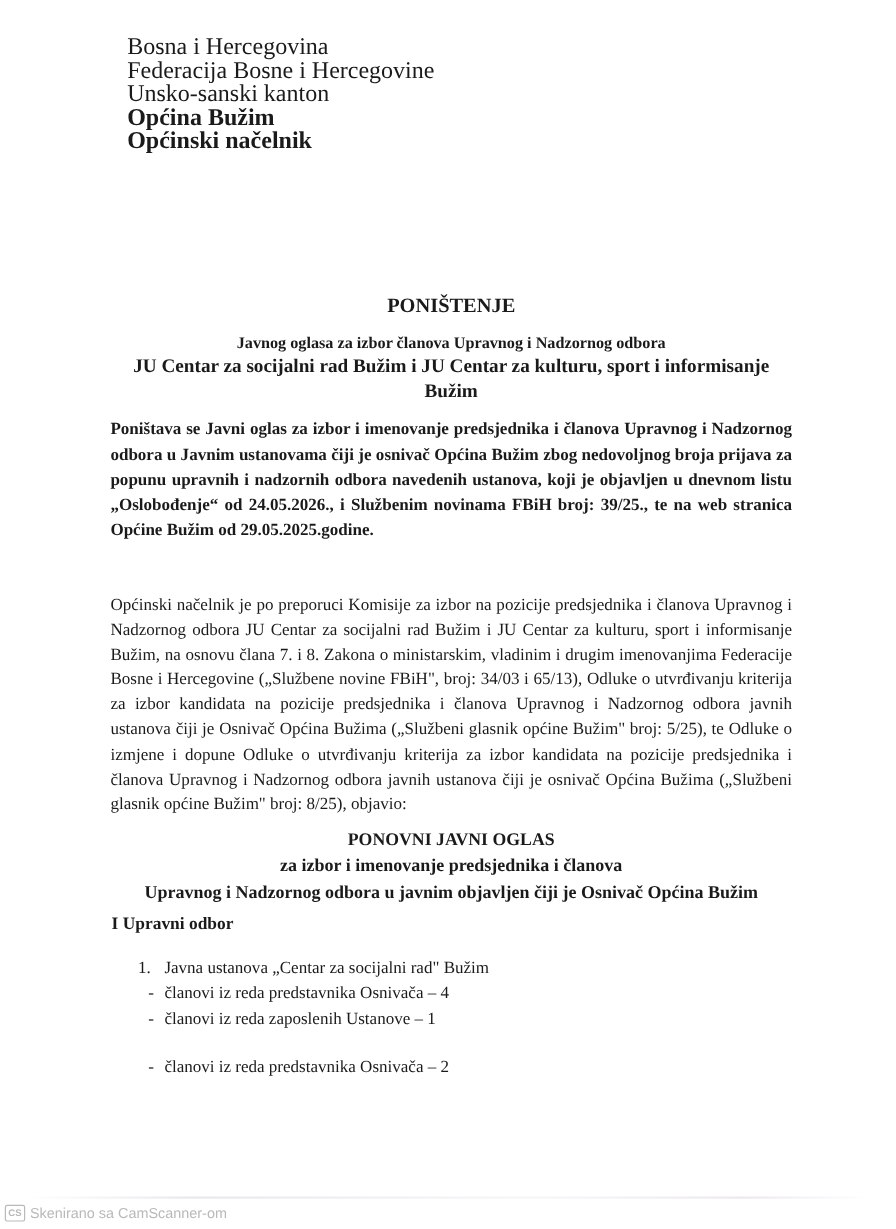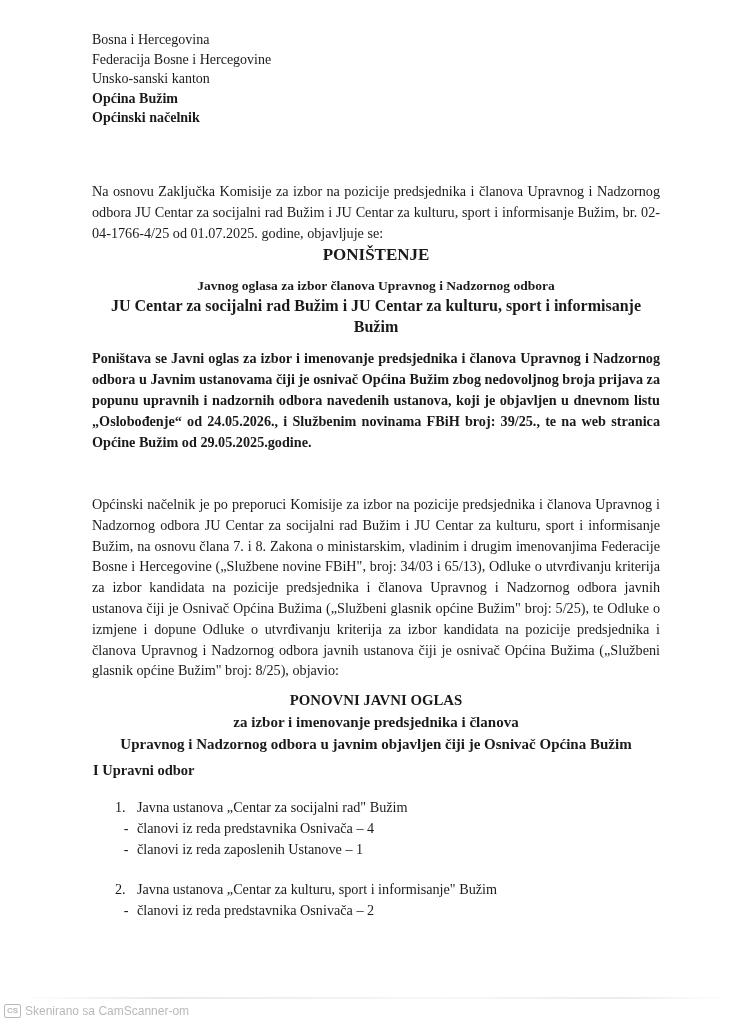--- a/index.html
+++ b/index.html
@@ -3,21 +3,21 @@
   <meta charset="utf-8">
   <style>
     html, body { margin: 0; padding: 0; }
     body {
       width: 747px; height: 1024px; overflow: hidden;
       background: #ffffff; position: relative;
       font-family: "Liberation Serif", "DejaVu Serif", serif;
       color: #1a1a1a;
     }
     .page { position: absolute; left: 0; top: 0; width: 747px; height: 1024px; }
-    .header-block { position: absolute; left: 92px; top: 30px; font-size: 14px; line-height: 19.5px; }
+    .header-block { position: absolute; left: 106px; top: 30px; font-size: 20px; line-height: 19.5px; }
     .header-block div { white-space: nowrap; }
     .b { font-weight: bold; }
     .para { position: absolute; left: 92px; width: 568px; text-align: justify; font-size: 14.2px; line-height: 21px; }
     .center { position: absolute; left: 92px; width: 568px; text-align: center; font-size: 15px; line-height: 21px; font-weight: bold; }
     .list { position: absolute; left: 115px; font-size: 14.2px; line-height: 21px; }
     .list .num { display: inline-block; width: 22px; }
     .list .dash { display: inline-block; width: 22px; text-align: center; }
     .list .row { white-space: nowrap; }
     .section-title { position: absolute; left: 93px; top: 762px; font-size: 14.5px; font-weight: bold; }
     .footer { position: absolute; left: 4px; bottom: 6px; font-family: "Liberation Sans", "DejaVu Sans", sans-serif; font-size: 12px; color: #b9b9b9; display: flex; align-items: center; gap: 4px; }
@@ -30,21 +30,20 @@
 <div class="page">
 
   <div class="header-block">
     <div>Bosna i Hercegovina</div>
     <div>Federacija Bosne i Hercegovine</div>
     <div>Unsko-sanski kanton</div>
     <div class="b">Općina Bužim</div>
     <div class="b">Općinski načelnik</div>
   </div>
 
-  <div class="para" style="top:181px;">Na osnovu Zaključka Komisije za izbor na pozicije predsjednika i članova Upravnog i Nadzornog odbora JU Centar za socijalni rad Bužim i JU Centar za kulturu, sport i informisanje Bužim, br. 02-04-1766-4/25 od 01.07.2025. godine, objavljuje se:</div>
 
   <div class="center" style="top:244px; font-size:17px;">PONIŠTENJE</div>
   <div class="center" style="top:275px; font-size:13.5px;">Javnog oglasa za izbor članova Upravnog i Nadzornog odbora</div>
   <div class="center" style="top:295px; font-size:16px;">JU Centar za socijalni rad Bužim i JU Centar za kulturu, sport i informisanje Bužim</div>
 
   <div class="para b" style="top:348px;">Poništava se Javni oglas za izbor i imenovanje predsjednika i članova Upravnog i Nadzornog odbora u Javnim ustanovama čiji je osnivač Općina Bužim zbog nedovoljnog broja prijava za popunu upravnih i nadzornih odbora navedenih ustanova, koji je objavljen u dnevnom listu „Oslobođenje“ od 24.05.2026., i Službenim novinama FBiH broj: 39/25., te na web stranica Općine Bužim od 29.05.2025.godine.</div>
 
   <div class="para" style="top:494px; line-height:20.8px;">Općinski načelnik je po preporuci Komisije za izbor na pozicije predsjednika i članova Upravnog i Nadzornog odbora JU Centar za socijalni rad Bužim i JU Centar za kulturu, sport i informisanje Bužim, na osnovu člana 7. i 8. Zakona o ministarskim, vladinim i drugim imenovanjima Federacije Bosne i Hercegovine („Službene novine FBiH", broj: 34/03 i 65/13), Odluke o utvrđivanju kriterija za izbor kandidata na pozicije predsjednika i članova Upravnog i Nadzornog odbora javnih ustanova čiji je Osnivač Općina Bužima („Službeni glasnik općine Bužim" broj: 5/25), te Odluke o izmjene i dopune Odluke o utvrđivanju kriterija za izbor kandidata na pozicije predsjednika i članova Upravnog i Nadzornog odbora javnih ustanova čiji je osnivač Općina Bužima („Službeni glasnik općine Bužim" broj: 8/25), objavio:</div>
 
   <div class="center" style="top:690px; font-size:14.8px;">PONOVNI JAVNI OGLAS</div>
@@ -58,23 +57,20 @@
       <span class="num">1.</span><span>Javna ustanova „Centar za socijalni rad" Bužim</span>
     </div>
     <div class="row">
       <span class="dash">-</span><span>članovi iz reda predstavnika Osnivača – 4</span>
     </div>
     <div class="row">
       <span class="dash">-</span><span>članovi iz reda zaposlenih Ustanove – 1</span>
     </div>
     <div class="row" style="height:19px;"></div>
     <div class="row">
-      <span class="num">2.</span><span>Javna ustanova „Centar za kulturu, sport i informisanje" Bužim</span>
-    </div>
-    <div class="row">
       <span class="dash">-</span><span>članovi iz reda predstavnika Osnivača – 2</span>
     </div>
   </div>
 
   <div class="faint-line"></div>
 
   <div class="footer">
     <span class="cs-icon">CS</span>
     <span>Skenirano sa CamScanner-om</span>
   </div>

